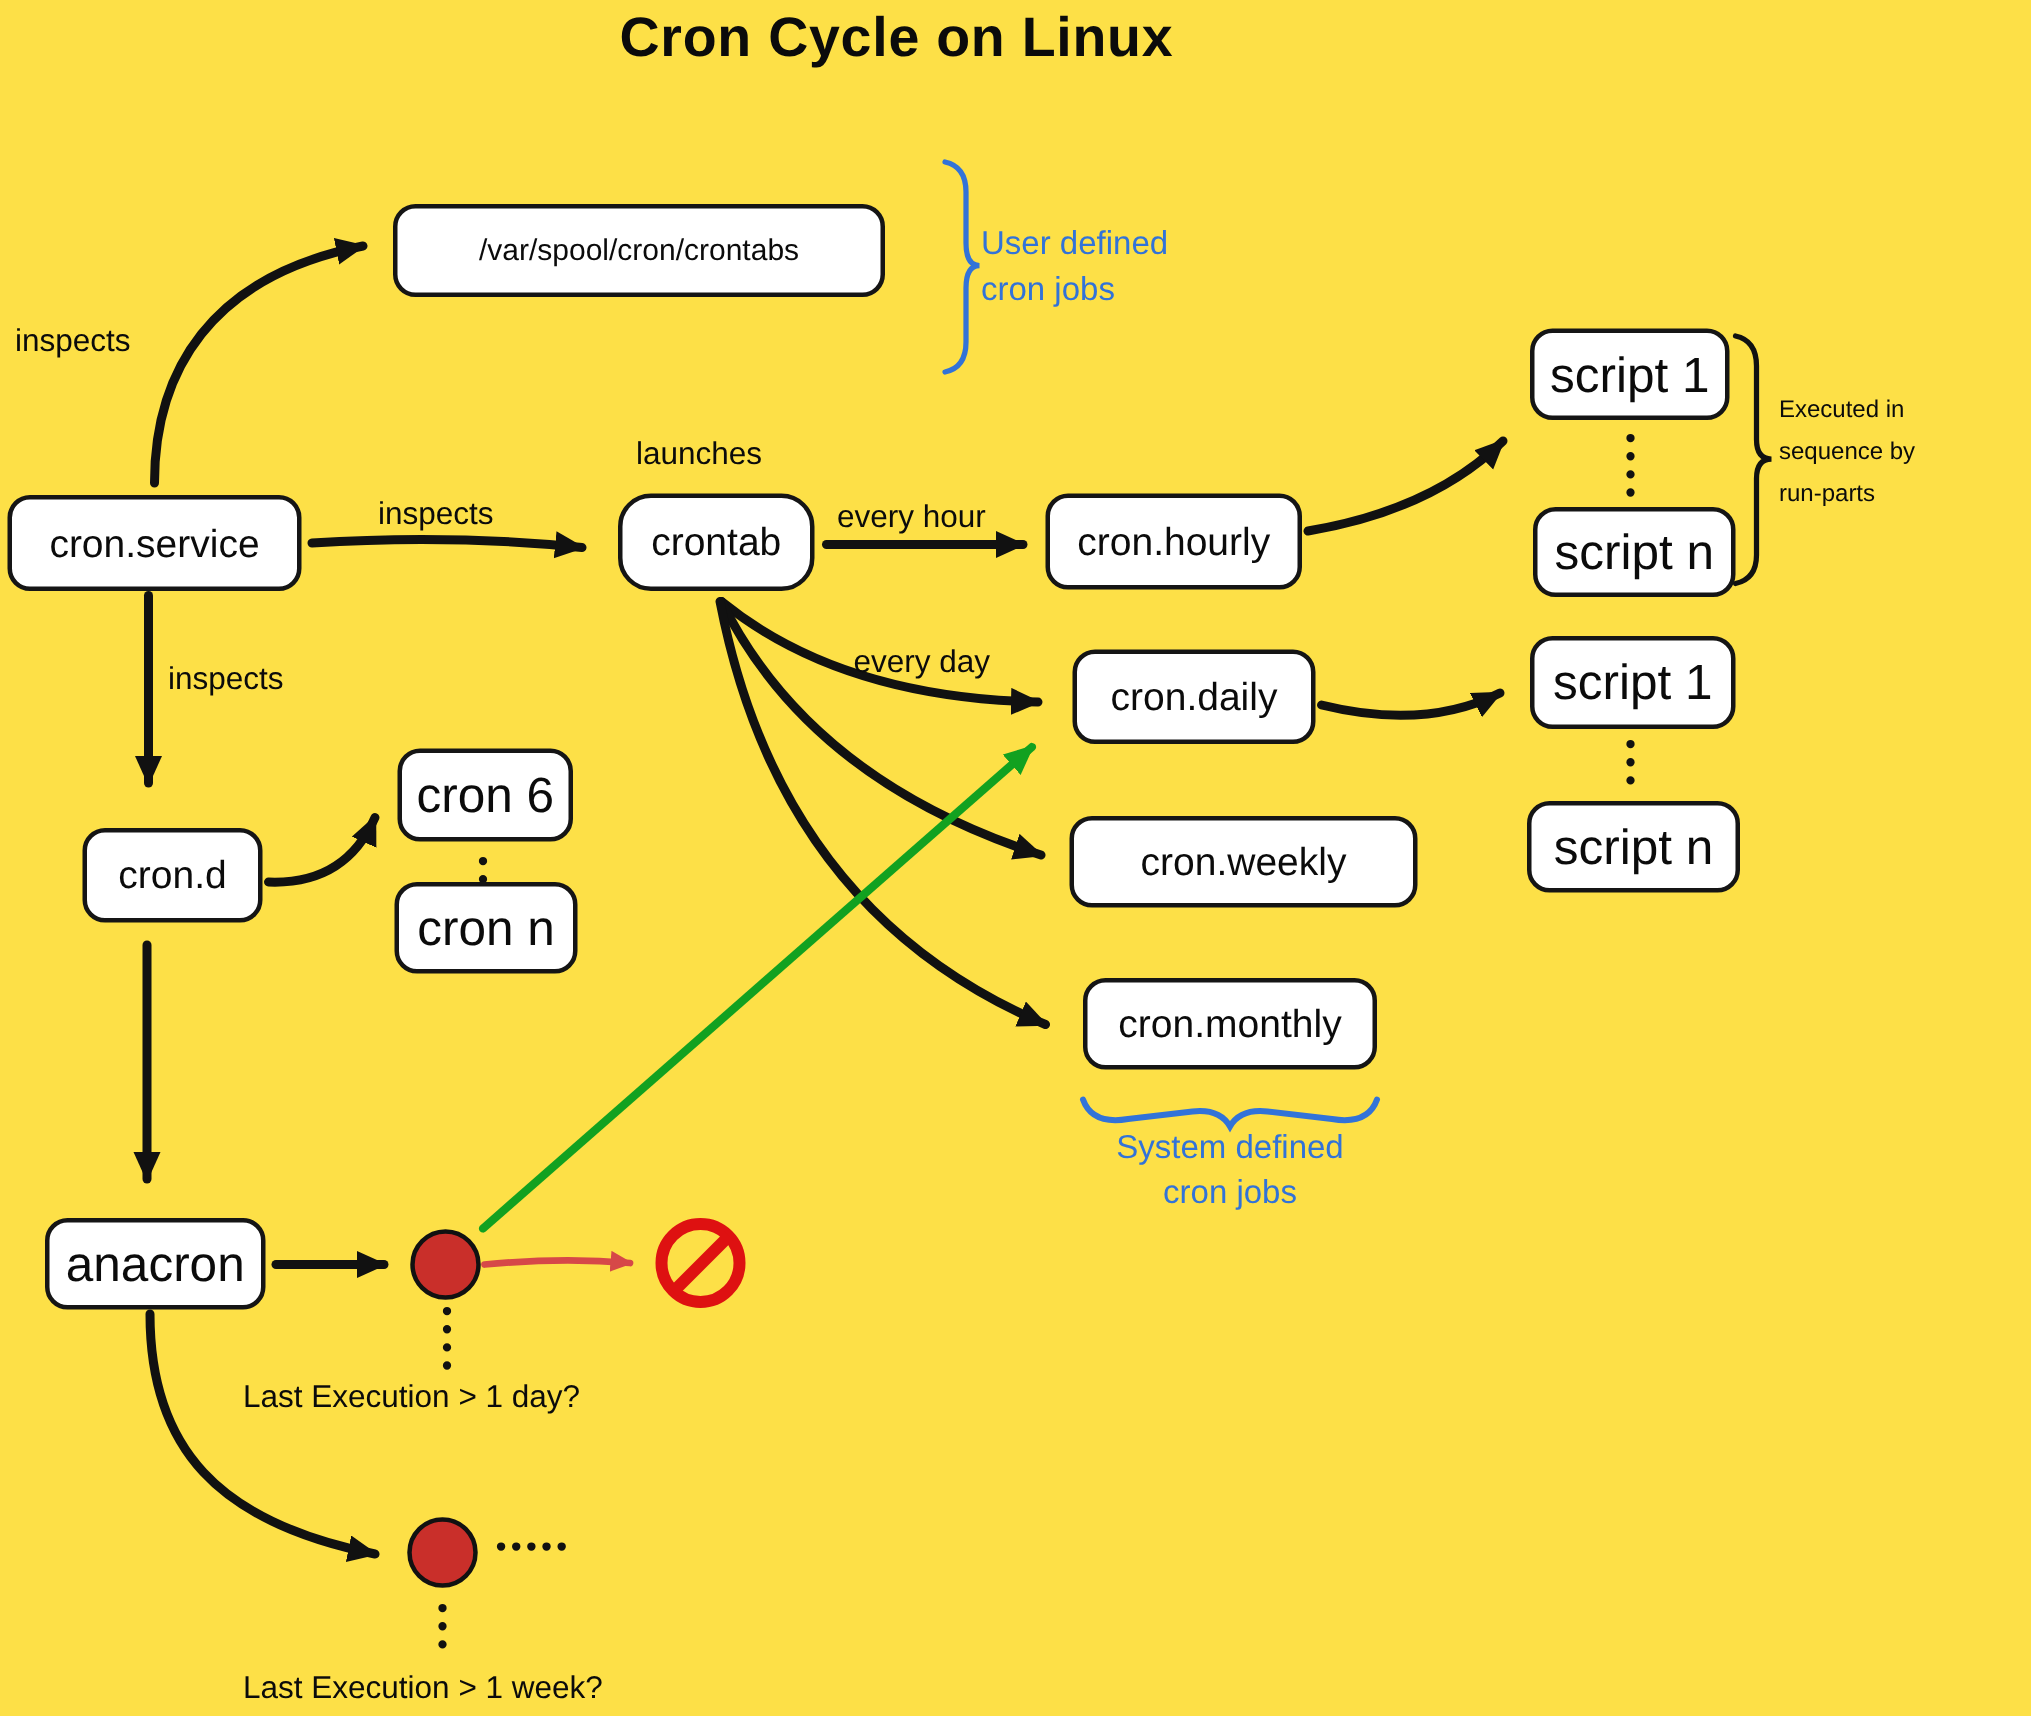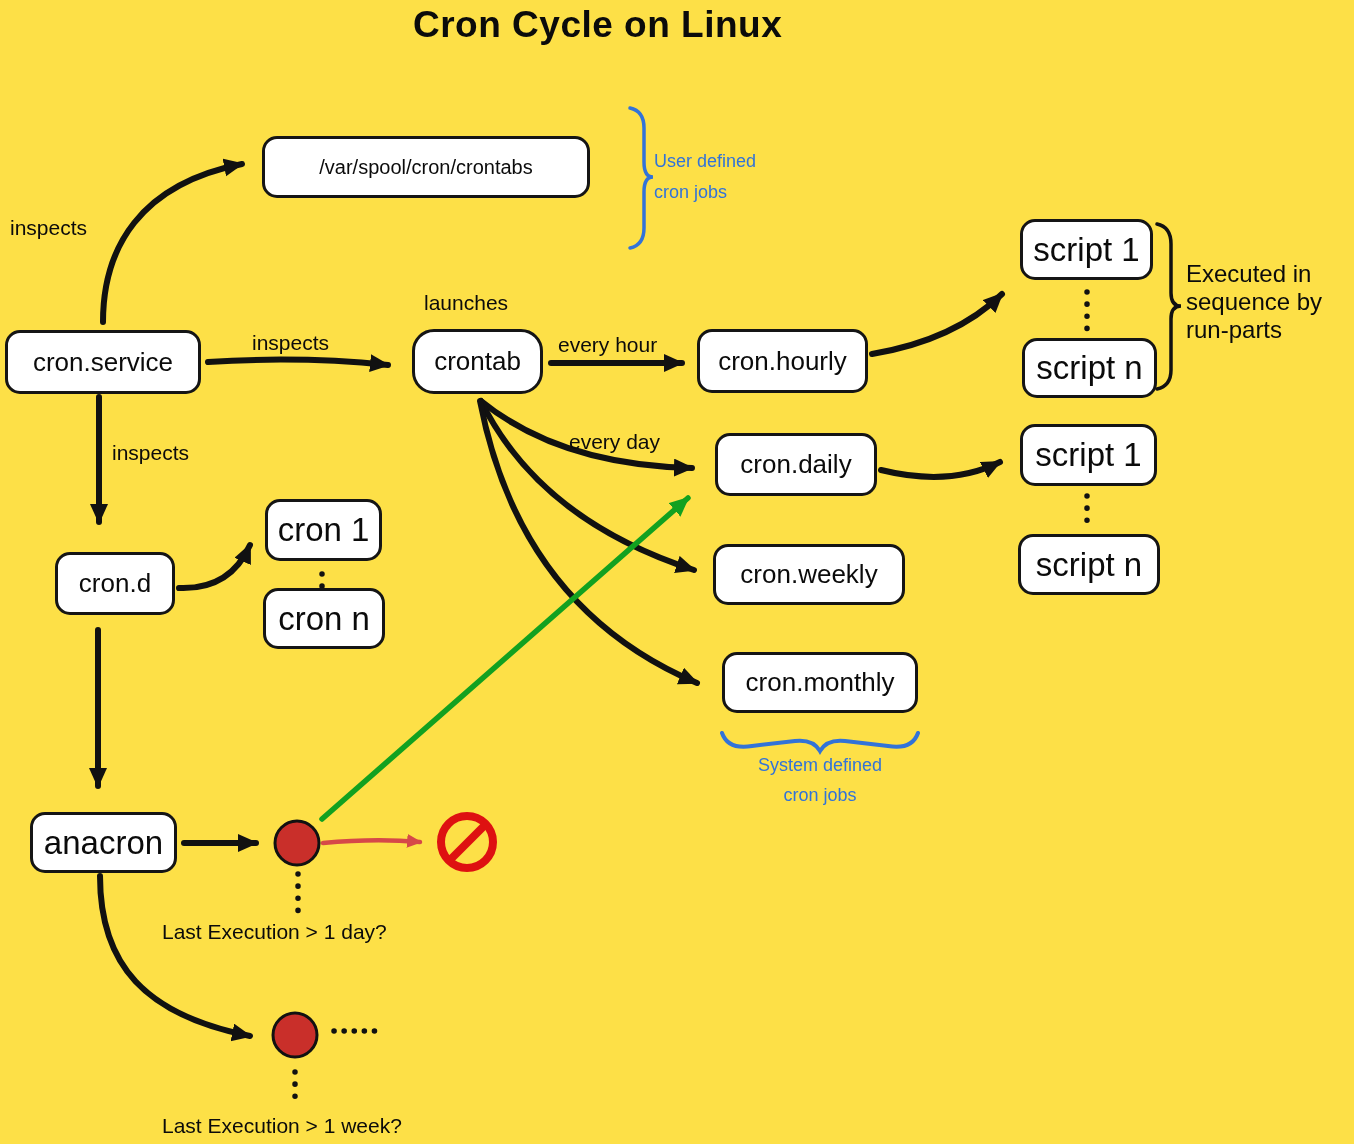--- a/index.html
+++ b/index.html
@@ -25,24 +25,24 @@
     display:flex;align-items:center;justify-content:center;
     font-size:26px;color:#0b0b0b;
     box-sizing:border-box;
     white-space:nowrap;
   }
   .node.small{font-size:33px;}
   .elabel{
     position:absolute;font-size:21px;color:#0b0b0b;white-space:nowrap;
   }
   .note{
-    position:absolute;font-size:24px;color:#0b0b0b;
+    position:absolute;font-size:16px;color:#0b0b0b;
     white-space:pre-line;line-height:28px;
   }
-  .note.blue{color:var(--blue);font-size:18px;line-height:31px;}
+  .note.blue{color:var(--blue);font-size:22px;line-height:31px;}
   .note.center{text-align:center;line-height:30px;}
 </style>
 </head>
 <body>
 
 <div class="canvas" style="--blue:#3273d8;">
 
   <svg class="layer" viewBox="0 0 1354 1144" xmlns="http://www.w3.org/2000/svg">
     <defs>
       <marker id="ah-black" markerUnits="userSpaceOnUse" markerWidth="26" markerHeight="22" refX="18" refY="9" orient="auto">
@@ -108,28 +108,28 @@
     <path d="M722,733 Q728,750 752,746 L795,741 Q813,739 820,751 Q827,739 845,741 L888,746 Q912,750 918,733" fill="none" stroke="#3273d8" stroke-width="4" stroke-linecap="round"></path>
   </svg>
 
   <div class="title">Cron Cycle on Linux</div>
 
   <div class="node small" style="left:262px;top:136px;width:328px;height:62px;font-size:20px;">/var/spool/cron/crontabs</div>
   <div class="node" style="left:5px;top:330px;width:196px;height:64px;">cron.service</div>
   <div class="node" style="left:412px;top:329px;width:131px;height:65px;border-radius:22px;">crontab</div>
   <div class="node" style="left:715px;top:433px;width:162px;height:63px;">cron.daily</div>
   <div class="node" style="left:697px;top:329px;width:171px;height:64px;">cron.hourly</div>
-  <div class="node" style="left:713px;top:544px;width:192px;height:61px;">cron.weekly</div>
+  <div class="node" style="left:713px;top:544px;width:232px;height:61px;">cron.weekly</div>
   <div class="node" style="left:722px;top:652px;width:196px;height:61px;">cron.monthly</div>
   <div class="node small" style="left:1020px;top:219px;width:133px;height:61px;">script 1</div>
   <div class="node small" style="left:1022px;top:338px;width:135px;height:60px;">script n</div>
   <div class="node small" style="left:1020px;top:424px;width:137px;height:62px;">script 1</div>
   <div class="node small" style="left:1018px;top:534px;width:142px;height:61px;">script n</div>
   <div class="node" style="left:55px;top:552px;width:120px;height:63px;">cron.d</div>
-  <div class="node small" style="left:265px;top:499px;width:117px;height:62px;">cron 1</div>
+  <div class="node small" style="left:265px;top:499px;width:117px;height:62px;">cron 6</div>
   <div class="node small" style="left:263px;top:588px;width:122px;height:61px;">cron n</div>
   <div class="node small" style="left:30px;top:812px;width:147px;height:61px;">anacron</div>
 
   <div class="elabel" style="left:10px;top:216px;">inspects</div>
   <div class="elabel" style="left:252px;top:331px;">inspects</div>
   <div class="elabel" style="left:424px;top:291px;">launches</div>
   <div class="elabel" style="left:558px;top:333px;">every hour</div>
   <div class="elabel" style="left:569px;top:430px;">every day</div>
   <div class="elabel" style="left:112px;top:441px;">inspects</div>
 

